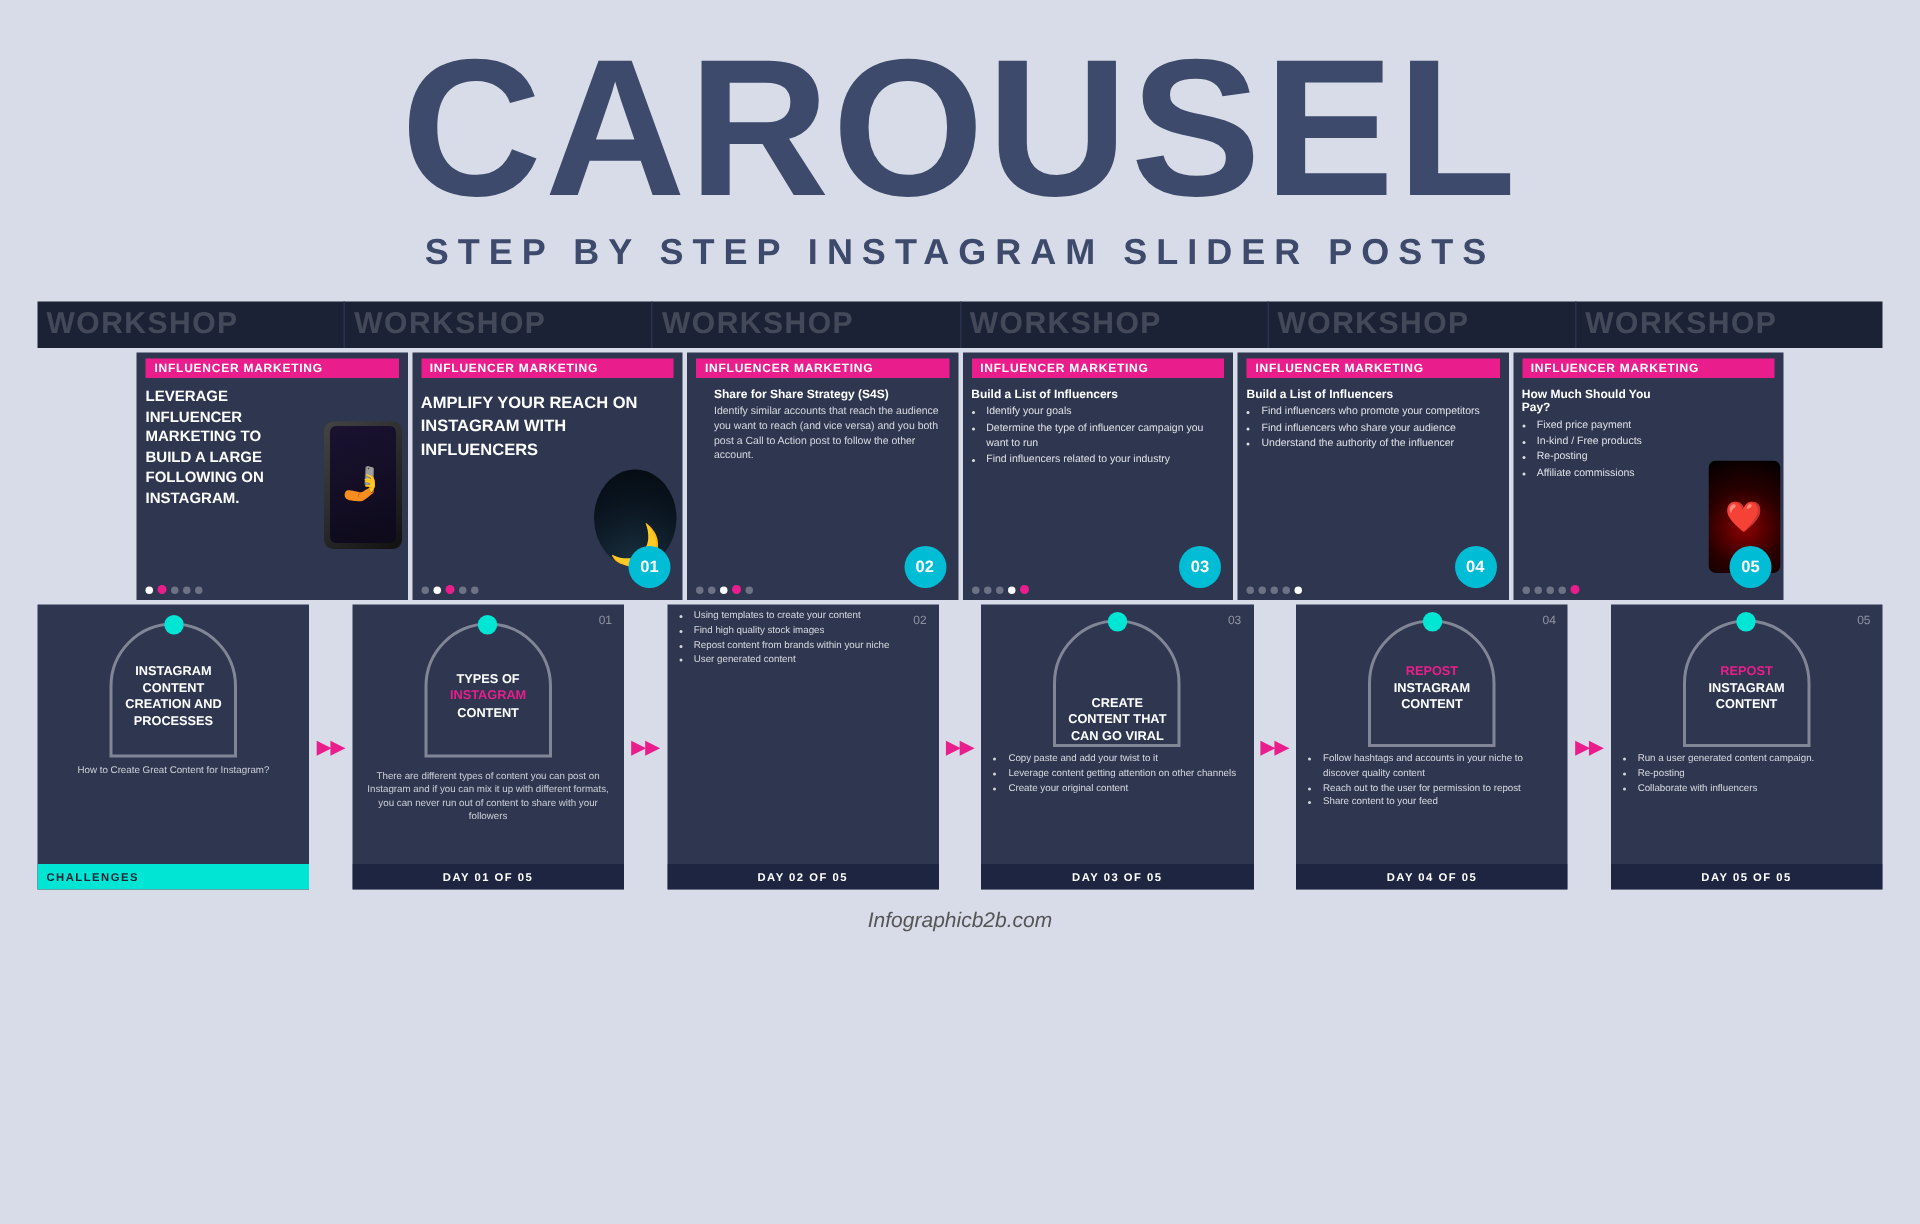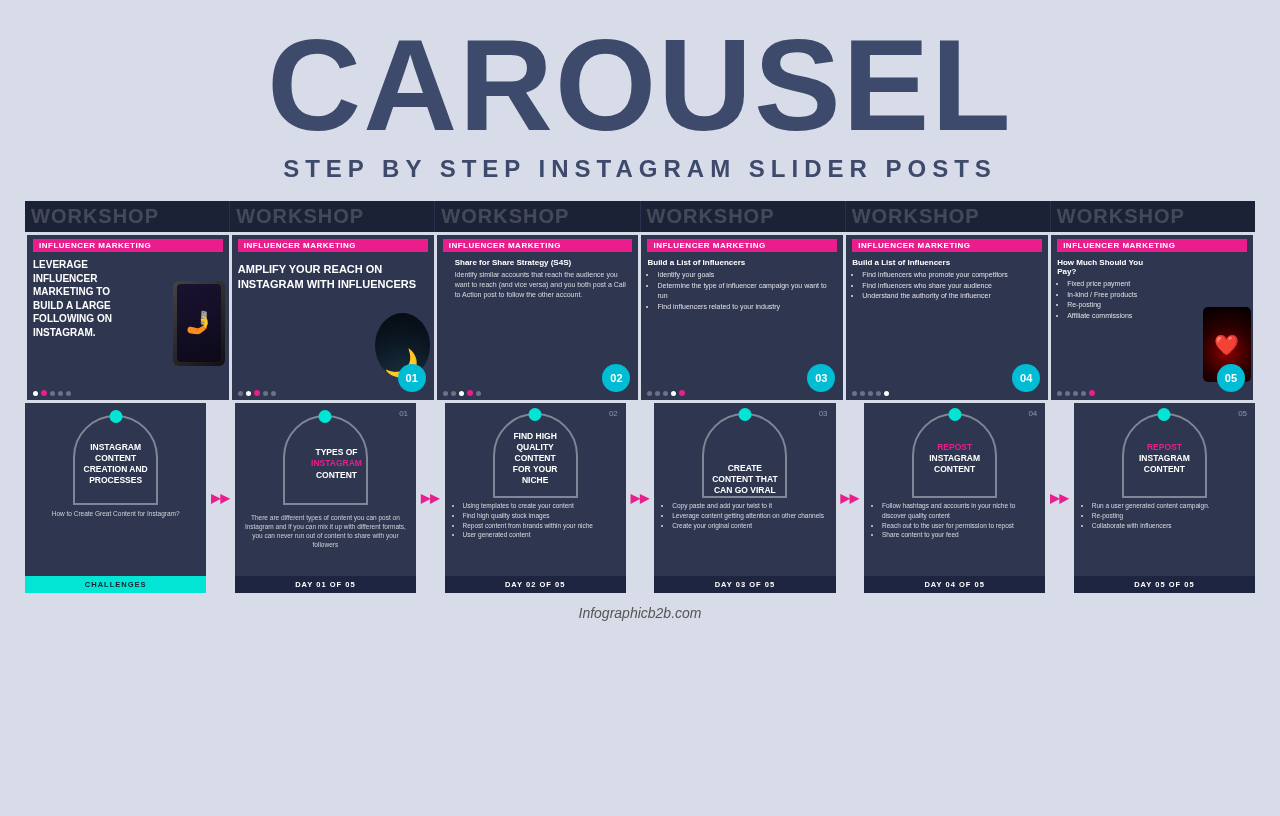--- a/index.html
+++ b/index.html
@@ -106,21 +106,21 @@
       text-align: center;
       padding: 4px 6px;
       letter-spacing: 1px;
     }
 
     .challenges-badge {
       background: #00e5d4;
       color: #1a2030;
       font-size: 7.5px;
       font-weight: 700;
-      text-align: center;
+      text-align: left;
       padding: 4px 6px;
       letter-spacing: 1px;
       text-transform: uppercase;
     }
 
     .arrow-right {
       color: #e91e8c;
       font-size: 12px;
       font-weight: 900;
       align-self: center;
@@ -157,21 +157,21 @@
       font-size: 20px;
       font-weight: 900;
       color: rgba(255,255,255,0.18);
       letter-spacing: 1px;
       text-transform: uppercase;
       margin-top: 24px;
     }
 
     .top-row-wrap {
       display: flex;
-      width: 1226px;
+      width: 1098px;
       gap: 3px;
       margin-bottom: 3px;
     }
 
     .bottom-row-wrap {
       display: flex;
       width: 1230px;
       gap: 3px;
     }
 
@@ -338,46 +338,38 @@
     <div style="flex:1;padding:4px 8px;">
       <div style="font-size:6.5px;color:rgba(255,255,255,0.75);text-align:center;line-height:1.4;">How to Create Great Content for Instagram?</div>
     </div>
     <div class="challenges-badge">CHALLENGES</div>
   </div>
 
   <div class="arrow-right">▶▶</div>
 
   <div class="bottom-card">
     <div style="font-size:8px;color:rgba(255,255,255,0.45);position:absolute;top:6px;right:8px;">01</div>
-    <div style="width:85px;height:90px;border:2.5px solid rgba(255,255,255,0.4);border-radius:45px 45px 0 0;margin:12px auto 4px;display:flex;align-items:center;justify-content:flex-end;position:relative;">
+    <div style="width:85px;height:90px;border:2.5px solid rgba(255,255,255,0.4);border-radius:45px 45px 0 0;margin:12px auto 4px;display:flex;align-items:center;justify-content:center;position:relative;">
       <div style="width:13px;height:13px;border-radius:50%;background:#00e5d4;position:absolute;top:-7px;left:50%;transform:translateX(-50%);"></div>
       <div style="text-align:center;padding:8px 4px 0;">
         <div style="font-size:8.5px;font-weight:900;color:white;text-transform:uppercase;line-height:1.3;">TYPES OF</div>
         <div style="font-size:8.5px;font-weight:900;color:#e91e8c;text-transform:uppercase;line-height:1.3;">INSTAGRAM</div>
         <div style="font-size:8.5px;font-weight:900;color:white;text-transform:uppercase;line-height:1.3;">CONTENT</div>
       </div>
     </div>
     <div style="flex:1;padding:4px 8px;">
       <div style="font-size:6.5px;color:rgba(255,255,255,0.75);text-align:center;line-height:1.4;">There are different types of content you can post on Instagram and if you can mix it up with different formats, you can never run out of content to share with your followers</div>
     </div>
     <div class="day-badge">DAY 01 OF 05</div>
   </div>
 
   <div class="arrow-right">▶▶</div>
 
   <div class="bottom-card">
     <div style="font-size:8px;color:rgba(255,255,255,0.45);position:absolute;top:6px;right:8px;">02</div>
-    <div style="width:85px;height:85px;border:2.5px solid rgba(255,255,255,0.4);border-radius:45px 45px 0 0;margin:10px auto 0;display:flex;align-items:center;justify-content:center;position:relative;">
-      <div style="width:13px;height:13px;border-radius:50%;background:#00e5d4;position:absolute;top:-7px;left:50%;transform:translateX(-50%);"></div>
-      <div style="text-align:center;padding:6px 4px 0;">
-        <div style="font-size:8.5px;font-weight:900;color:white;text-transform:uppercase;line-height:1.3;">FIND HIGH</div>
-        <div style="font-size:8.5px;font-weight:900;color:white;text-transform:uppercase;line-height:1.3;">QUALITY CONTENT</div>
-        <div style="font-size:8.5px;font-weight:900;color:white;text-transform:uppercase;line-height:1.3;">FOR YOUR NICHE</div>
-      </div>
-    </div>
     <div style="flex:1;padding:3px 8px;">
       <ul style="list-style:disc;padding-left:10px;font-size:6.5px;color:rgba(255,255,255,0.8);line-height:1.5;">
         <li>Using templates to create your content</li>
         <li>Find high quality stock images</li>
         <li>Repost content from brands within your niche</li>
         <li>User generated content</li>
       </ul>
     </div>
     <div class="day-badge">DAY 02 OF 05</div>
   </div>

